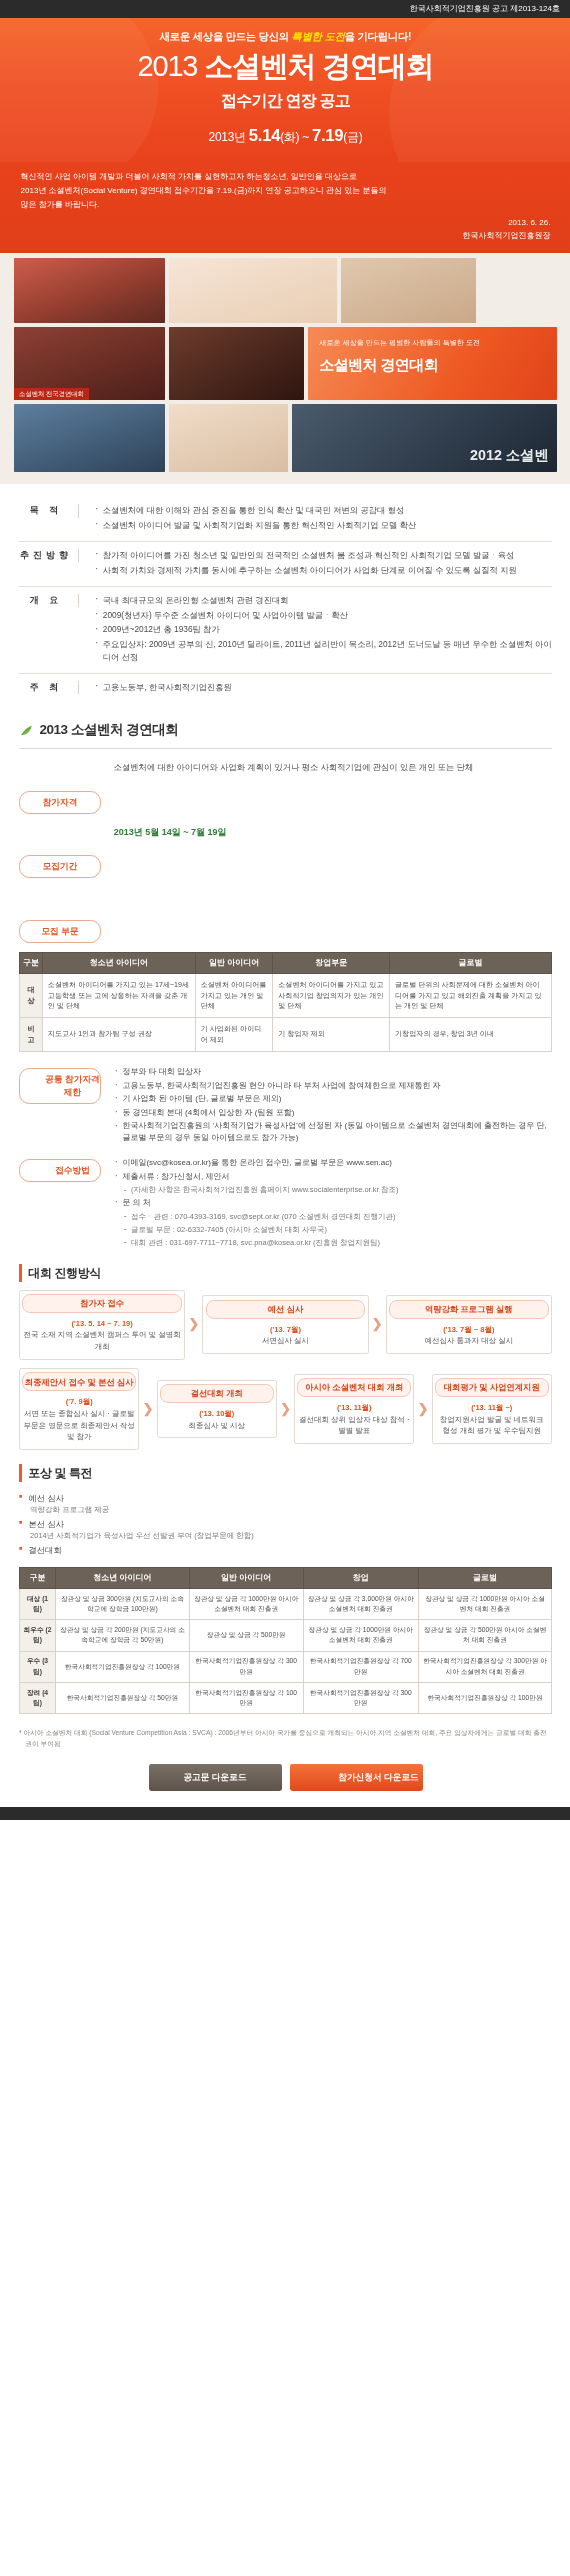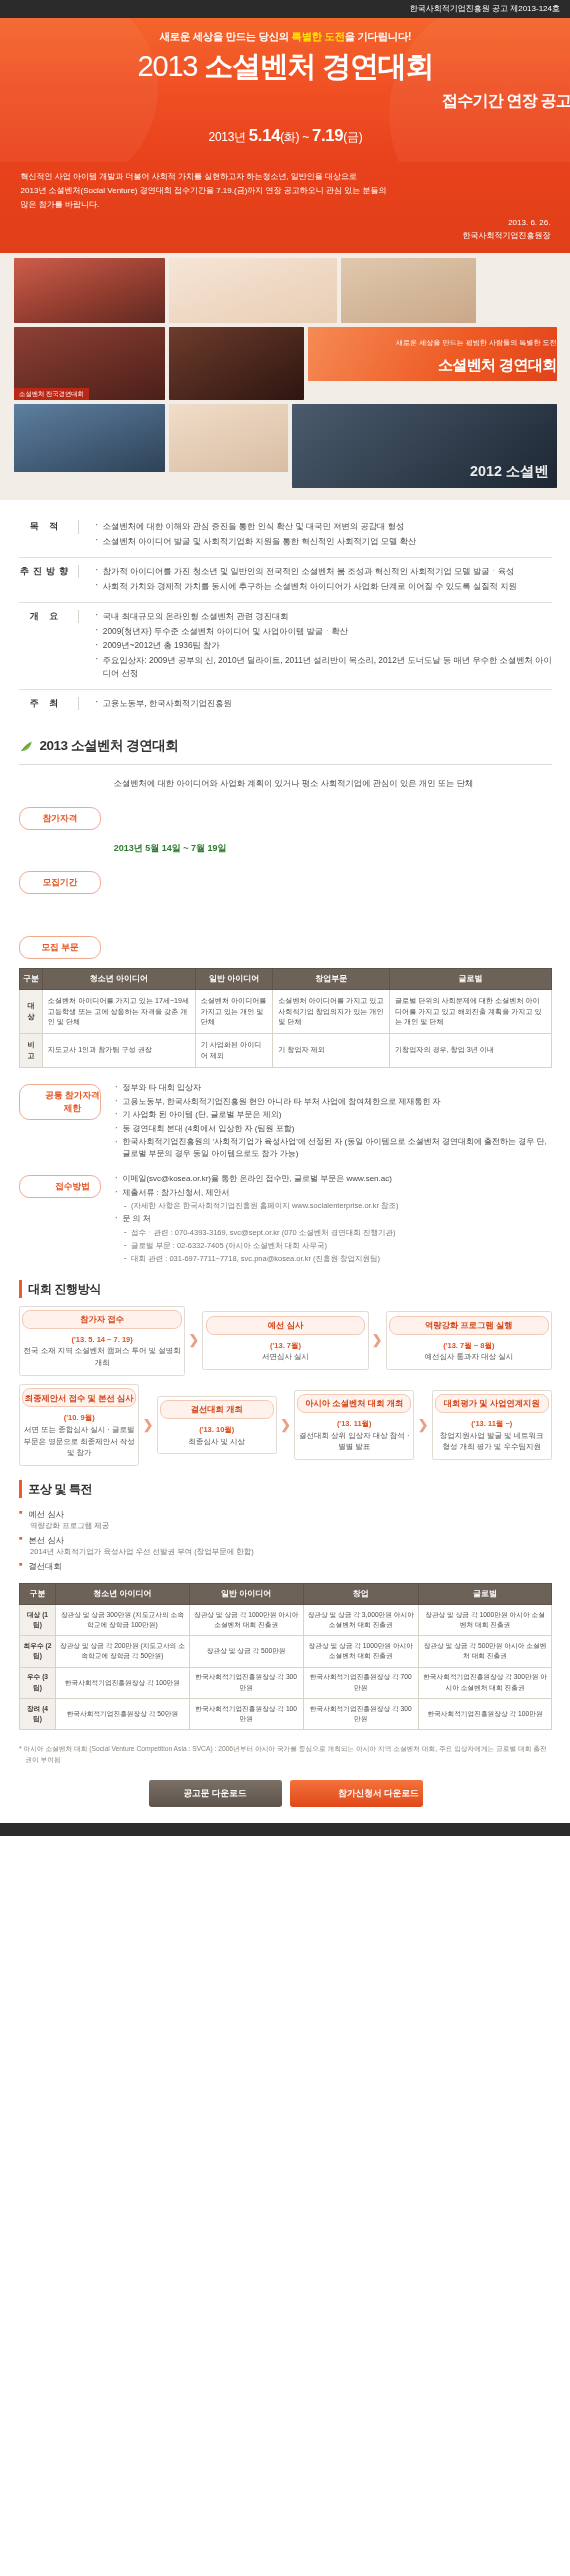--- a/index.html
+++ b/index.html
@@ -30,24 +30,24 @@
     width:206px; height:206px; border-radius:50%;
     background:rgba(255,255,255,0.05);
   }
   .hero:after{
     content:""; position:absolute; right:-56px; bottom:-71px;
     width:238px; height:238px; border-radius:50%;
     background:rgba(255,255,255,0.05);
   }
   .hero > * { position:relative; z-index:2; }
   .hero-top { font-size:10.3px; font-weight:bold; margin-bottom:4.8px; letter-spacing:-0.2px; }
-  .hero-top .em { color:#ffe400; }
+  .hero-top .em { color:#ffe400;font-style:italic; }
   .hero-title { font-size:29px; font-weight:bold; letter-spacing:-1.2px; line-height:1.15; }
   .hero-title .light { font-weight:normal; }
-  .hero-sub { font-size:16px; font-weight:bold; margin-top:6.3px; letter-spacing:-0.8px;text-align:right; }
+  .hero-sub { font-size:16px; font-weight:bold; margin-top:6.3px; letter-spacing:-0.8px; }
   .hero-date { font-size:12px; margin-top:9.5px; letter-spacing:-0.3px; }
   .hero-date .big { font-size:16.7px; font-weight:bold; }
 
   .intro {
     background:#f05a28;
     background-image:linear-gradient(180deg,#e8421c 0%,#e03f19 100%);
     color:#ffffff; font-size:8px; line-height:1.75;
     padding:8px 20.6px 11px; position:relative;
   }
   .intro .right { text-align:right; margin-top:4.8px; line-height:1.6; }
@@ -58,27 +58,27 @@
   .ph { position:relative; overflow:hidden; border-radius:0.8px; }
   .ph .cap {
     position:absolute; left:0; bottom:0; font-size:6.3px; color:#fff;
     background:rgba(200,40,20,0.85); padding:1.6px 4.8px;
   }
   .p1 { width:151px; height:65px; background:linear-gradient(160deg,#cf5d4a,#8e3b2e 60%,#5d2a22); }
   .p2 { width:168px; height:65px; background:linear-gradient(160deg,#f6e5d6,#e8cdb4); }
   .p3 { width:135px; height:65px; background:linear-gradient(160deg,#e0c8ae,#c9a888); }
   .p4 { width:151px; height:73px; background:linear-gradient(160deg,#8e4034,#4b1f19); }
   .p5 { width:135px; height:73px; background:linear-gradient(150deg,#6d3c2c,#2d1510); }
-  .p6 { flex:1; height:54px; background:linear-gradient(120deg,#f58b55,#ee5a24 60%,#e0431a);text-align:right; }
+  .p6 { flex:1; height:73px; background:linear-gradient(120deg,#f58b55,#ee5a24 60%,#e0431a); }
   .p6 .txt { color:#fff; padding:11px 0 0 11px; }
   .p6 .t1 { font-size:7.1px; }
   .p6 .t2 { font-size:15px; font-weight:bold; margin-top:4.8px; letter-spacing:-0.6px; }
   .p7 { width:151px; height:68px; background:linear-gradient(160deg,#5d7fa0,#2e4257); }
   .p8 { width:119px; height:68px; background:linear-gradient(160deg,#f1ddc9,#d8bda3); }
-  .p9 { flex:1; height:84px; background:linear-gradient(140deg,#4a5b6d,#1d2733); position:relative; }
+  .p9 { flex:1; height:68px; background:linear-gradient(140deg,#4a5b6d,#1d2733); position:relative; }
   .p9 .year { position:absolute; right:8px; bottom:6.3px; color:#fff; font-size:14.3px; font-weight:bold; opacity:.9; }
 
   
   .infoblock { padding:12.7px 19px 4.8px; }
   .inforow { display:flex; border-bottom:0.8px solid #e3ded8; padding:7.1px 0; align-items:flex-start; }
   .inforow:last-child { border-bottom:none; }
   .lbl-box {
     width:60px; min-width:60px; margin-right:11px; text-align:center;
     font-weight:bold; color:#3b3b3b; font-size:9px; letter-spacing:4px;
     border-right:0.8px solid #d9d2cb; padding-right:4.8px;
@@ -359,21 +359,21 @@
     <div class="arrow">❯</div>
     <div class="fbox">
       <div class="ft">역량강화 프로그램 실행</div>
       <div class="fd"><span class="d">('13. 7월 ~ 8월)</span><br><span>예선심사 통과자 대상 실시</span></div>
     </div>
   </div>
 
   <div class="flowrow">
     <div class="fbox">
       <div class="ft">최종제안서 접수 및 본선 심사</div>
-      <div class="fd"><span class="d">('10. 9월)</span><br><span>서면 또는 종합심사 실시
+      <div class="fd"><span class="d">('7. 9월)</span><br><span>서면 또는 종합심사 실시
 · 글로벌 부문은 영문으로 최종제안서 작성 및 참가</span></div>
     </div>
     <div class="arrow">❯</div>
     <div class="fbox">
       <div class="ft">결선대회 개최</div>
       <div class="fd"><span class="d">('13. 10월)</span><br><span>최종심사 및 시상</span></div>
     </div>
     <div class="arrow">❯</div>
     <div class="fbox">
       <div class="ft">아시아 소셜벤처 대회 개최</div>

